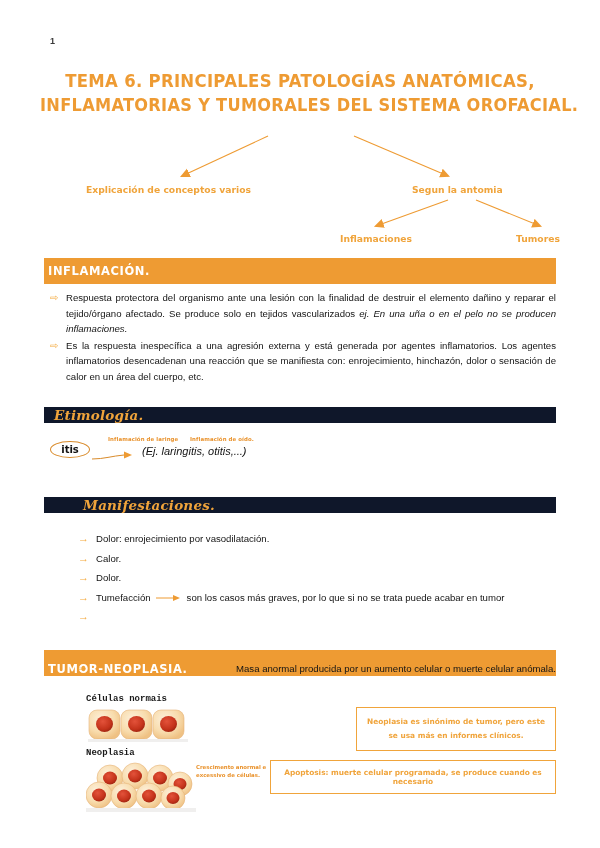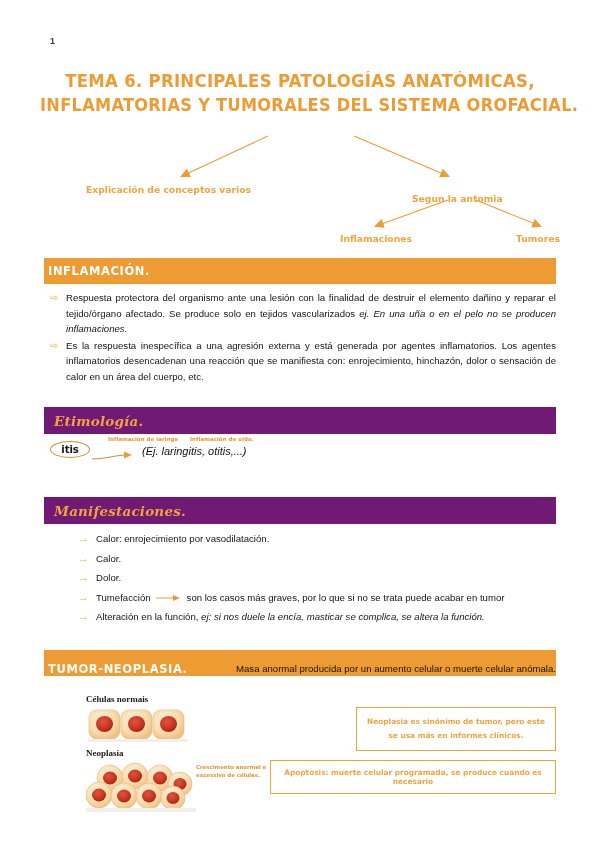--- a/index.html
+++ b/index.html
@@ -67,21 +67,21 @@
   .diagram svg { display: block; }
   .node-label {
     position: absolute;
     font-family: "DejaVu Sans", sans-serif;
     font-weight: 700;
     color: #F0A43B;
     font-size: 9.2px;
     white-space: nowrap;
   }
   .node-concepts { left: 50px;  top: 56px; }
-  .node-anatomia { left: 376px; top: 65px; }
+  .node-anatomia { left: 376px; top: 56px; }
   .node-inflama  { left: 304px; top: 105px; }
   .node-tumores  { left: 480px; top: 105px; }
 
   
   .bar-solid {
     position: absolute;
     left: 44px;
     width: 512px;
     height: 26px;
     background: #EE9B33;
@@ -95,39 +95,39 @@
     font-size: 11.5px;
     color: #ffffff;
     letter-spacing: .6px;
     padding-left: 4px;
     transform: scaleY(1.05);
   }
   .bar-light {
     position: absolute;
     left: 44px;
     width: 512px;
-    height: 27px;
-    background: #701a75;
+    height: 16px;
+    background: #0f172a;
     box-sizing: border-box;
     display: flex;
     align-items: center;
   }
   .bar-light .bar-text {
     font-family: "DejaVu Serif", serif;
     font-style: italic;
     font-weight: 700;
     font-size: 13.5px;
     color: #F0A43B;
     padding-left: 10px;
     letter-spacing: .2px;
   }
 
   #bar-inflamacion { top: 258px; }
   #bar-etimologia  { top: 407px; }
-  #bar-manifest    { top: 497px; }
+  #bar-manifest    { top: 497px; padding-left: 29px; }
   #bar-tumor       { top: 650px; align-items: flex-end; }
 
   
   .para-list {
     position: absolute;
     left: 50px;
     width: 506px;
     font-size: 9.6px;
     line-height: 1.62;
   }
@@ -249,21 +249,21 @@
 
   
   .cells-fig {
     position: absolute;
     left: 86px;
     top: 694px;
     width: 200px;
     height: 120px;
   }
   .cells-caption {
-    font-family: Liberation Serif, serif;
+    font-family: Liberation Mono, monospace;
     font-weight: 700;
     font-size: 9px;
     color: #1a1a1a;
   }
   .cap-normais { position: absolute; left: 0; top: 0; }
   .cap-neoplasia { position: absolute; left: 0; top: 54px; }
   .cells-row-normal { position: absolute; left: 2px; top: 14px; }
   .cells-cluster { position: absolute; left: 0px; top: 68px; }
 
   .grow-note {
@@ -375,40 +375,39 @@
     </div>
   </div>
 
   <div class="bar-light" id="bar-manifest">
     <span class="bar-text">Manifestaciones.</span>
   </div>
 
   <div class="manif-list">
     <div class="manif-row">
       <span class="bullet-thin">→</span>
-      <span class="manif-text">Calor: enrojecimiento por vasodilatación.</span>
+      <span class="manif-text">Dolor: enrojecimiento por vasodilatación.</span>
     </div>
     <div class="manif-row">
       <span class="bullet-thin">→</span>
       <span class="manif-text">Calor.</span>
     </div>
     <div class="manif-row">
       <span class="bullet-thin">→</span>
       <span class="manif-text">Dolor.</span>
     </div>
     <div class="manif-row">
       <span class="bullet-thin">→</span>
       <span class="manif-text"><span>Tumefacción</span><svg class="inline-arrow" height="8" viewBox="0 0 26 8">
             <path d="M0,4 L17,4" stroke="#EE9B33" stroke-width="1"></path>
             <path d="M17,1 L24,4 L17,7 z" fill="#EE9B33"></path>
           </svg><span>son los casos más graves, por lo que si no se trata puede acabar en tumor</span></span>
     </div>
     <div class="manif-row">
       <span class="bullet-thin">→</span>
-      <span class="manif-text"><span>Alteración en la función, </span><span class="it">ej: si nos duele la encía, masticar se complica, se altera la función.</span></span>
     </div>
   </div>
 
   <div class="bar-solid" id="bar-tumor">
     <span class="bar-text">TUMOR-NEOPLASIA.</span>
   </div>
 
   <div class="para-list" id="block-tumor">
     <div class="para-row">
       <span class="bullet-hollow">⇨</span>

